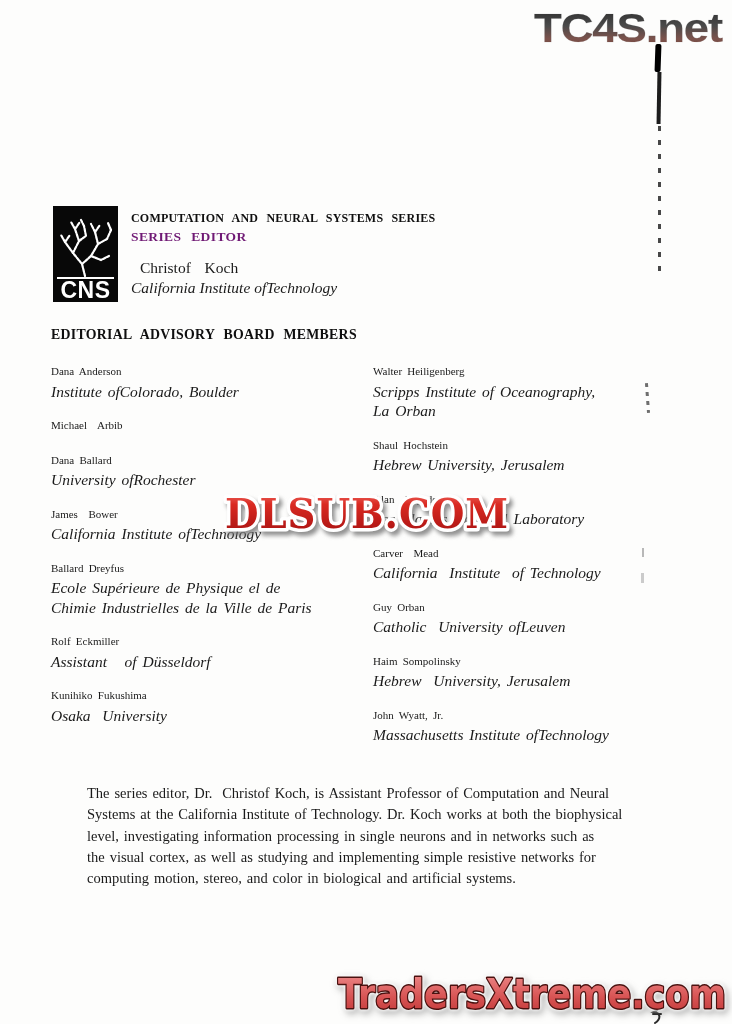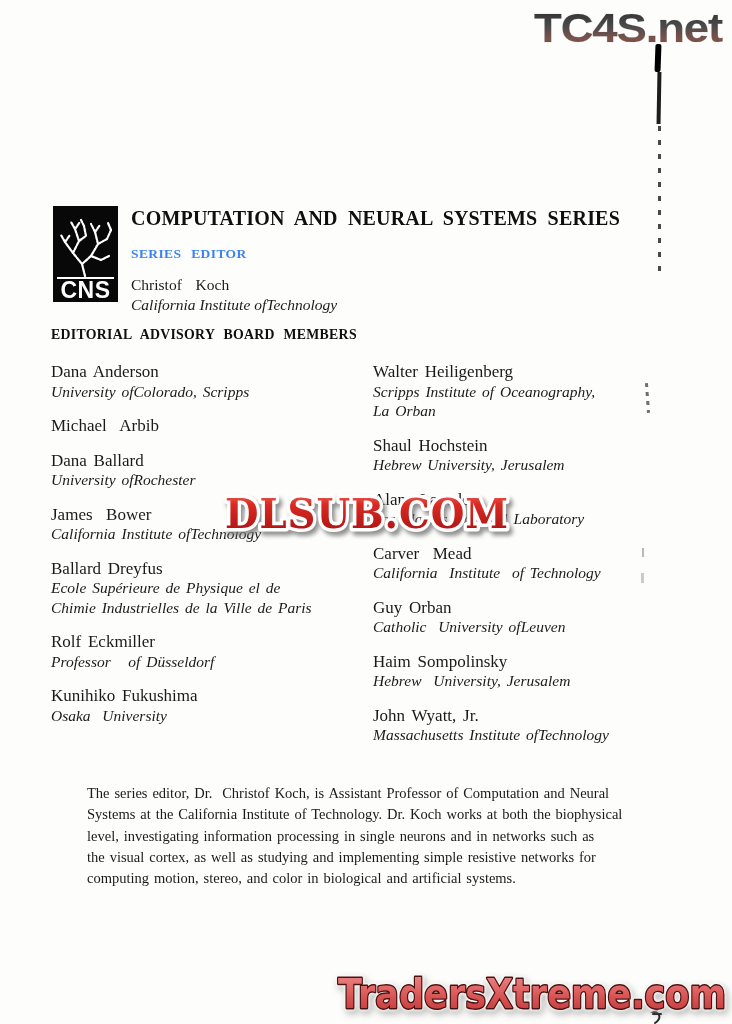--- a/index.html
+++ b/index.html
@@ -19,34 +19,34 @@
   #dash-cluster{left:646px;top:383px;width:3px;height:30px;opacity:.65;transform:rotate(-4deg);
      background:repeating-linear-gradient(180deg,#222 0 4px,transparent 4px 9px);}
   #speck-1{left:642px;top:548px;width:2px;height:9px;background:#8a8a8a;opacity:.6;}
   #speck-2{left:641px;top:573px;width:2.5px;height:10px;background:#999;opacity:.5;}
   #squiggle{left:650px;top:1002px;}
 
   
   #header{position:absolute;left:53px;top:206px;display:flex;z-index:1;}
   #logo{flex:0 0 auto;}
   .header-text{margin-left:13px;}
-  .series-title{margin-top:2px;font-size:20px;font-weight:bold;color:#0f0f0f;
+  .series-title{margin-top:2px;font-size:12px;font-weight:bold;color:#0f0f0f;
      word-spacing:5px;letter-spacing:.2px;line-height:20px;white-space:pre;}
-  .series-editor-label{margin-top:17px;font-size:13.5px;font-weight:bold;color:#3b82f6;
+  .series-editor-label{font-size:13.5px;font-weight:bold;color:#701a75;
      word-spacing:6px;letter-spacing:.4px;line-height:17px;white-space:pre;}
-  .editor-name{margin-top:13px;font-size:15.5px;line-height:19px;word-spacing:3px;white-space:pre;}
+  .editor-name{margin-top:13px;font-size:15.5px;line-height:19px;word-spacing:3px;white-space:pre;margin-left:9px;}
   .editor-affiliation{font-style:italic;font-size:15.5px;line-height:19px;margin-top:1px;white-space:pre;}
 
   
   #board{position:absolute;left:51px;top:327px;width:630px;z-index:1;}
   .board-heading{font-size:13.8px;font-weight:bold;color:#0f0f0f;word-spacing:5px;
      letter-spacing:.3px;line-height:16px;margin-bottom:19px;white-space:pre;}
   .board-cols{display:grid;grid-template-columns:322px auto;}
   .entry{margin-bottom:15px;}
-  .entry .name{font-size:17px;line-height:19.5px;word-spacing:2.5px;white-space:pre-wrap;}
+  .entry .name{font-size:11px;line-height:19.5px;word-spacing:2.5px;white-space:pre-wrap;}
   .entry .aff{font-style:italic;font-size:15.5px;line-height:19.5px;word-spacing:2px;white-space:pre-wrap;}
 
   
   #wm-middle{position:absolute;left:212px;top:478px;z-index:6;
      filter:drop-shadow(3px 4px 2px rgba(110,110,110,.75));}
 
   
   #bio{position:absolute;left:52px;top:783px;width:640px;z-index:1;}
   .bio-line{font-size:14.5px;line-height:21.3px;word-spacing:1.3px;white-space:pre;margin-left:35px;}
 
@@ -111,41 +111,41 @@
     </div>
   </div>
 
   <div id="board">
     <div class="board-heading">EDITORIAL ADVISORY BOARD MEMBERS</div>
     <div class="board-cols">
 
       <div class="col">
         <div class="entry">
           <div class="name">Dana Anderson</div>
-          <div class="aff">University ofColorado, Scripps</div>
+          <div class="aff">Institute ofColorado, Boulder</div>
         </div>
         <div class="entry">
           <div class="name">Michael  Arbib</div>
         </div>
         <div class="entry">
           <div class="name">Dana Ballard</div>
           <div class="aff">University ofRochester</div>
         </div>
         <div class="entry">
           <div class="name">James  Bower</div>
           <div class="aff">California Institute ofTechnology</div>
         </div>
         <div class="entry">
           <div class="name">Ballard Dreyfus</div>
           <div class="aff">Ecole Supérieure de Physique el de</div>
           <div class="aff">Chimie Industrielles de la Ville de Paris</div>
         </div>
         <div class="entry">
           <div class="name">Rolf Eckmiller</div>
-          <div class="aff">Professor   of Düsseldorf</div>
+          <div class="aff">Assistant   of Düsseldorf</div>
         </div>
         <div class="entry">
           <div class="name">Kunihiko Fukushima</div>
           <div class="aff">Osaka  University</div>
         </div>
       </div>
 
       <div class="col">
         <div class="entry">
           <div class="name">Walter Heiligenberg</div>

